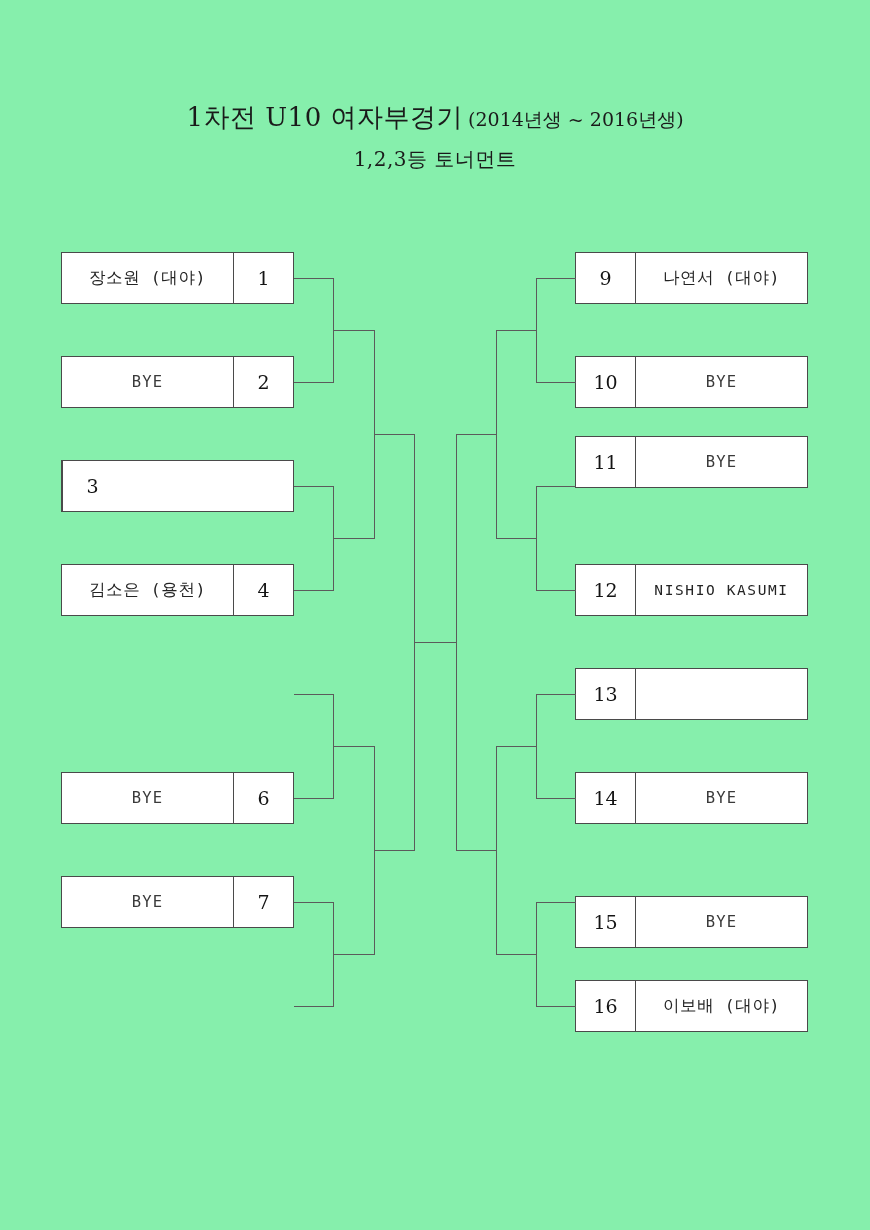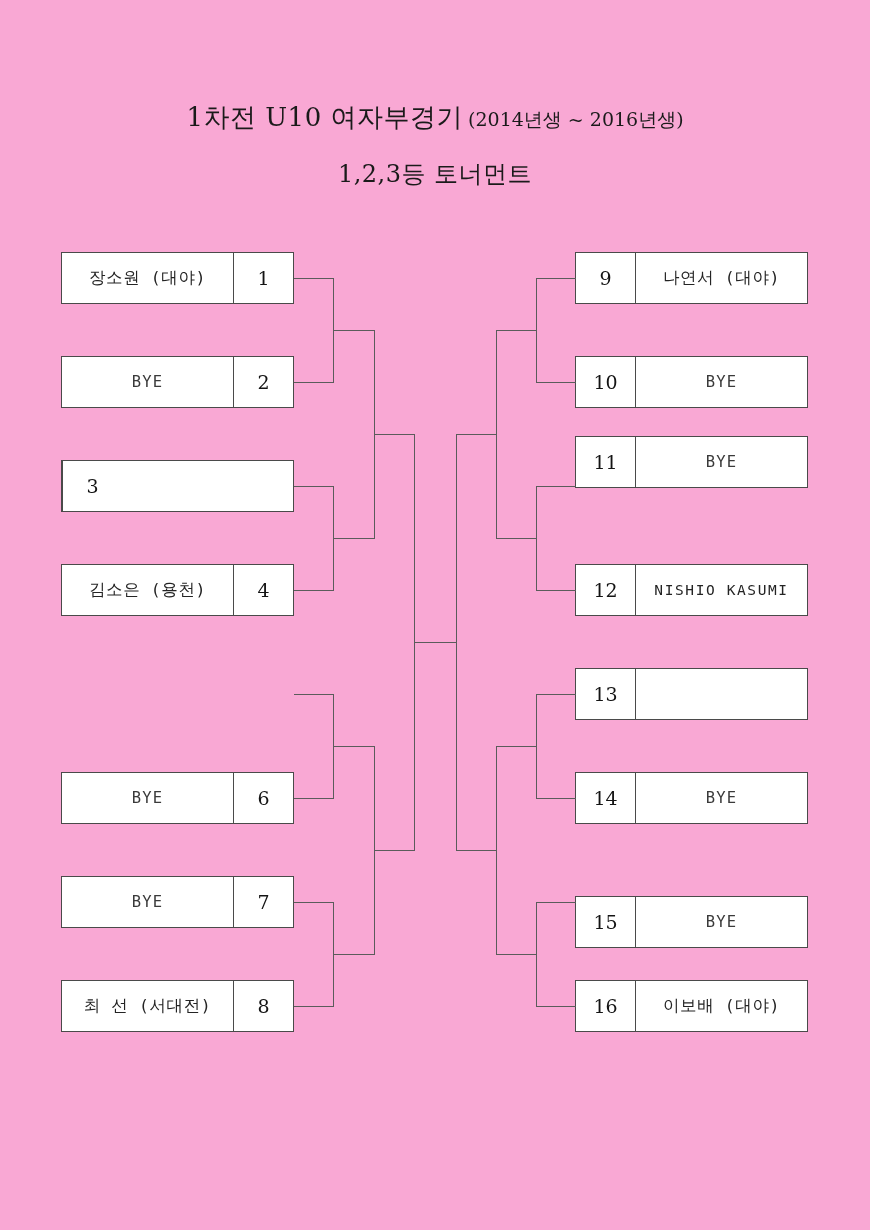--- a/index.html
+++ b/index.html
@@ -9,21 +9,21 @@
     background: #ffffff;
   }
   body {
     font-family: "DejaVu Sans", sans-serif;
     color: #1a1a1a;
   }
   #page {
     position: relative;
     width: 870px;
     height: 1230px;
-    background: #f9a8d4;
+    background: #86efac;
     overflow: hidden;
   }
 
   
   #title-block {
     position: absolute;
     left: 0;
     top: 104px;
     width: 870px;
     text-align: center;
@@ -36,23 +36,23 @@
     font-family: "DejaVu Serif", serif;
     font-size: 26px;
     letter-spacing: 0.5px;
   }
   .title-sub {
     font-family: "DejaVu Serif", serif;
     font-size: 19px;
     letter-spacing: 0px;
   }
   .title-line-2 {
-    margin-top: 28px;
-    font-family: "DejaVu Serif", serif;
-    font-size: 24px;
+    margin-top: 16px;
+    font-family: "DejaVu Serif", serif;
+    font-size: 20px;
     letter-spacing: 0.5px;
     white-space: nowrap;
   }
 
   
   .slot {
     position: absolute;
     height: 52px;
     box-sizing: border-box;
     border: 1.3px solid #4a4a4a;
@@ -137,24 +137,20 @@
     <div class="cell-num">4</div>
   </div>
   <div class="slot left" style="top:772px">
     <div class="cell-name bye">BYE</div>
     <div class="cell-num">6</div>
   </div>
   <div class="slot left" style="top:876px">
     <div class="cell-name bye">BYE</div>
     <div class="cell-num">7</div>
   </div>
-  <div class="slot left" style="top:980px">
-    <div class="cell-name">최 선 (서대전)</div>
-    <div class="cell-num">8</div>
-  </div>
 
   <div class="slot right" style="top:252px">
     <div class="cell-num">9</div>
     <div class="cell-name">나연서 (대야)</div>
   </div>
   <div class="slot right" style="top:356px">
     <div class="cell-num">10</div>
     <div class="cell-name bye">BYE</div>
   </div>
   <div class="slot right" style="top:436px">

